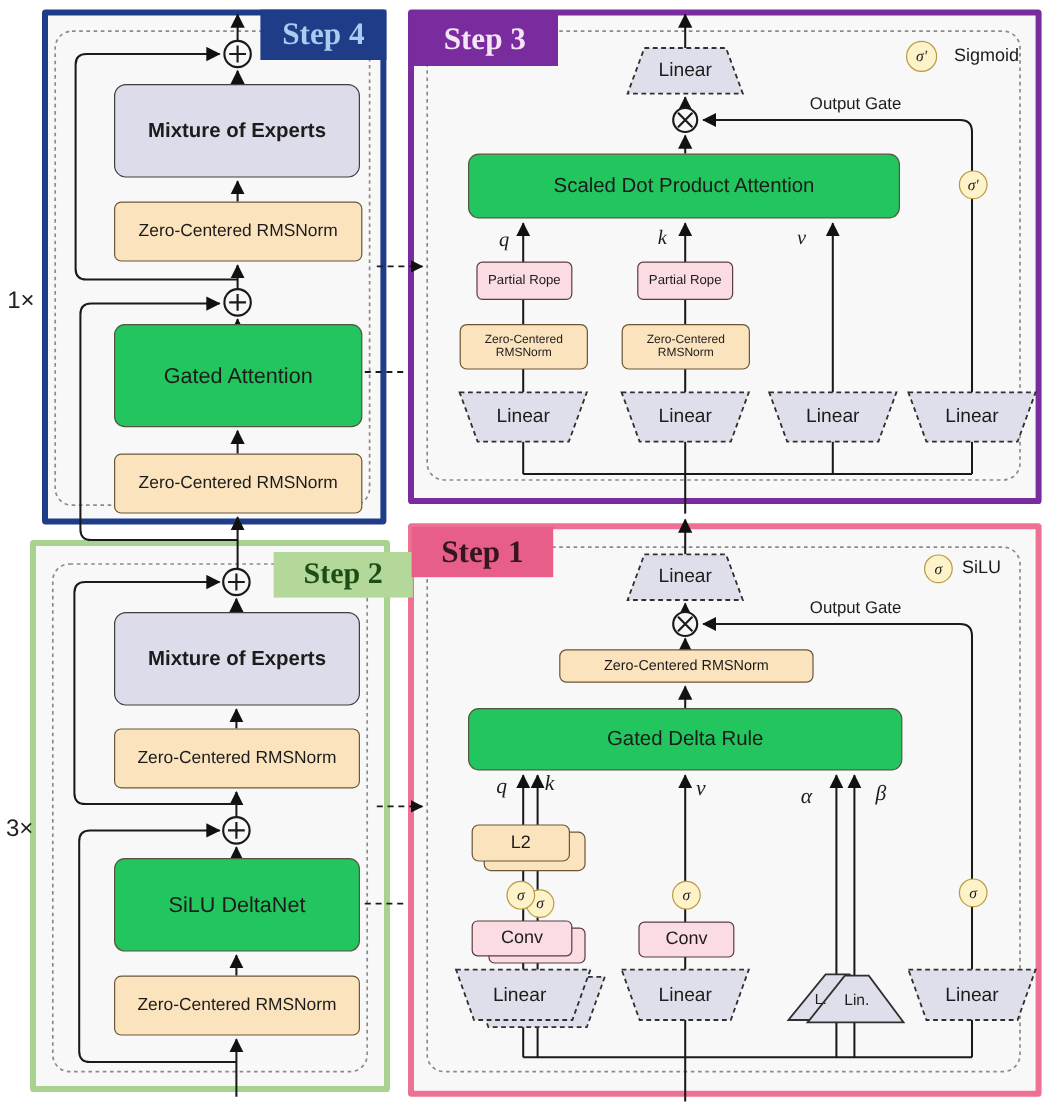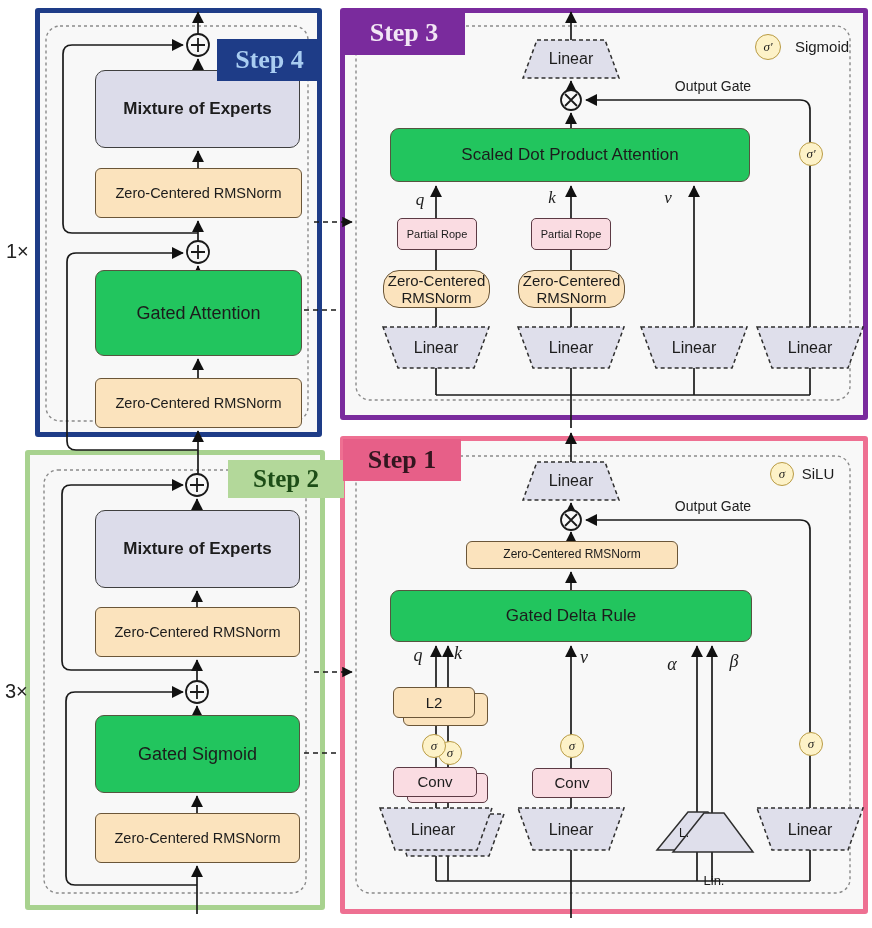--- a/index.html
+++ b/index.html
@@ -16,26 +16,26 @@
   .lav{background:#dcdcea;border-radius:10px;font-weight:bold;}
   .peach{background:#fbe3bd;border-color:#6b5638;border-radius:6px;}
   .yellow{background:#22c55e;border-color:#55553f;border-radius:9px;}
   .pinkbox{background:#fadce2;border-color:#5c3a44;border-radius:5px;}
   .circ{border-radius:50%;background:#fdf2c8;border:1.5px solid #b99b44;z-index:5;
         font-family:"Liberation Serif",serif;font-style:italic;font-size:13px;}
   .t{position:absolute;transform:translate(-50%,-50%);white-space:nowrap;z-index:6;}
   .math{font-family:"Liberation Serif",serif;font-style:italic;}
   .steplabel{position:absolute;z-index:7;display:flex;align-items:center;justify-content:center;
              font-family:"Liberation Serif",serif;font-weight:bold;font-size:26px;}
-  .sl4{left:217px;top:8px;width:105px;height:42px;background:#1e3c87;color:#a9cdf1;margin-top:31px;}
+  .sl4{left:217px;top:8px;width:105px;height:42px;background:#1e3c87;color:#a9cdf1;}
   .sl3{left:343px;top:11px;width:122px;height:44px;background:#7a2b9d;color:#f2e6f5;text-align:right;}
   .sl2{left:228px;top:460px;width:116px;height:38px;background:#b3d89a;color:#1d4d17;font-size:25px;}
   .sl1{left:343px;top:439px;width:118px;height:42px;background:#e75f88;color:#33161f;}
   .repeat{position:absolute;z-index:7;font-size:20px;color:#222;}
-  .smalltxt{font-size:15px;border-radius:16px;}
+  .smalltxt{font-size:10px;}
 </style>
 </head>
 <body>
 
 <div id="canvas">
 
   <div class="panel p4"></div>
   <div class="panel p3"></div>
   <div class="panel p2"></div>
   <div class="panel p1"></div>
@@ -161,21 +161,21 @@
   <div class="repeat" style="left:6px;top:240px;">1×</div>
   <div class="box lav" style="left:95px;top:70px;width:205px;height:78px;font-size:17px;">Mixture of Experts</div>
   <div class="box peach" style="left:95px;top:168px;width:207px;height:50px;font-size:14.5px;">Zero-Centered RMSNorm</div>
   <div class="box yellow" style="left:95px;top:270px;width:207px;height:86px;font-size:18px;">Gated Attention</div>
   <div class="box peach" style="left:95px;top:378px;width:207px;height:50px;font-size:14.5px;">Zero-Centered RMSNorm</div>
 
   <div class="steplabel sl2">Step 2</div>
   <div class="repeat" style="left:5px;top:680px;">3×</div>
   <div class="box lav" style="left:95px;top:510px;width:205px;height:78px;font-size:17px;">Mixture of Experts</div>
   <div class="box peach" style="left:95px;top:607px;width:205px;height:50px;font-size:14.5px;">Zero-Centered RMSNorm</div>
-  <div class="box yellow" style="left:95px;top:715px;width:205px;height:78px;font-size:18px;">Gated Sigmoid</div>
+  <div class="box yellow" style="left:95px;top:715px;width:205px;height:78px;font-size:18px;">SiLU DeltaNet</div>
   <div class="box peach" style="left:95px;top:813px;width:205px;height:50px;font-size:14.5px;">Zero-Centered RMSNorm</div>
 
   <div class="steplabel sl3">Step 3</div>
   <div class="t" style="left:571px;top:59px;font-size:16px;">Linear</div>
   <div class="t" style="left:713px;top:86px;font-size:14px;">Output Gate</div>
   <div class="circ" style="position:absolute;left:755px;top:34px;width:24px;height:24px;display:flex;align-items:center;justify-content:center;">σ'</div>
   <div class="t" style="left:822px;top:46px;font-size:15px;">Sigmoid</div>
   <div class="circ" style="position:absolute;left:799px;top:142px;width:22px;height:22px;display:flex;align-items:center;justify-content:center;">σ'</div>
   <div class="box yellow" style="left:390px;top:128px;width:360px;height:54px;font-size:17px;">Scaled Dot Product Attention</div>
 
@@ -223,15 +223,15 @@
   <div class="circ" style="position:absolute;left:799px;top:732px;width:22px;height:22px;display:flex;align-items:center;justify-content:center;">σ</div>
 
   <div class="box pinkbox" style="left:407px;top:773px;width:81px;height:30px;"></div>
   <div class="box pinkbox" style="left:393px;top:767px;width:84px;height:30px;font-size:15px;">Conv</div>
   <div class="box pinkbox" style="left:532px;top:768px;width:80px;height:30px;font-size:15px;">Conv</div>
 
   <div class="t" style="left:433px;top:830px;font-size:16px;">Linear</div>
   <div class="t" style="left:571px;top:830px;font-size:16px;">Linear</div>
   <div class="t" style="left:810px;top:830px;font-size:16px;">Linear</div>
   <div class="t" style="left:684px;top:833px;font-size:12px;">L.</div>
-  <div class="t" style="left:714px;top:833px;font-size:13px;margin-top:47px;">Lin.</div>
+  <div class="t" style="left:714px;top:833px;font-size:13px;">Lin.</div>
 
 </div>
 
 </body></html>

